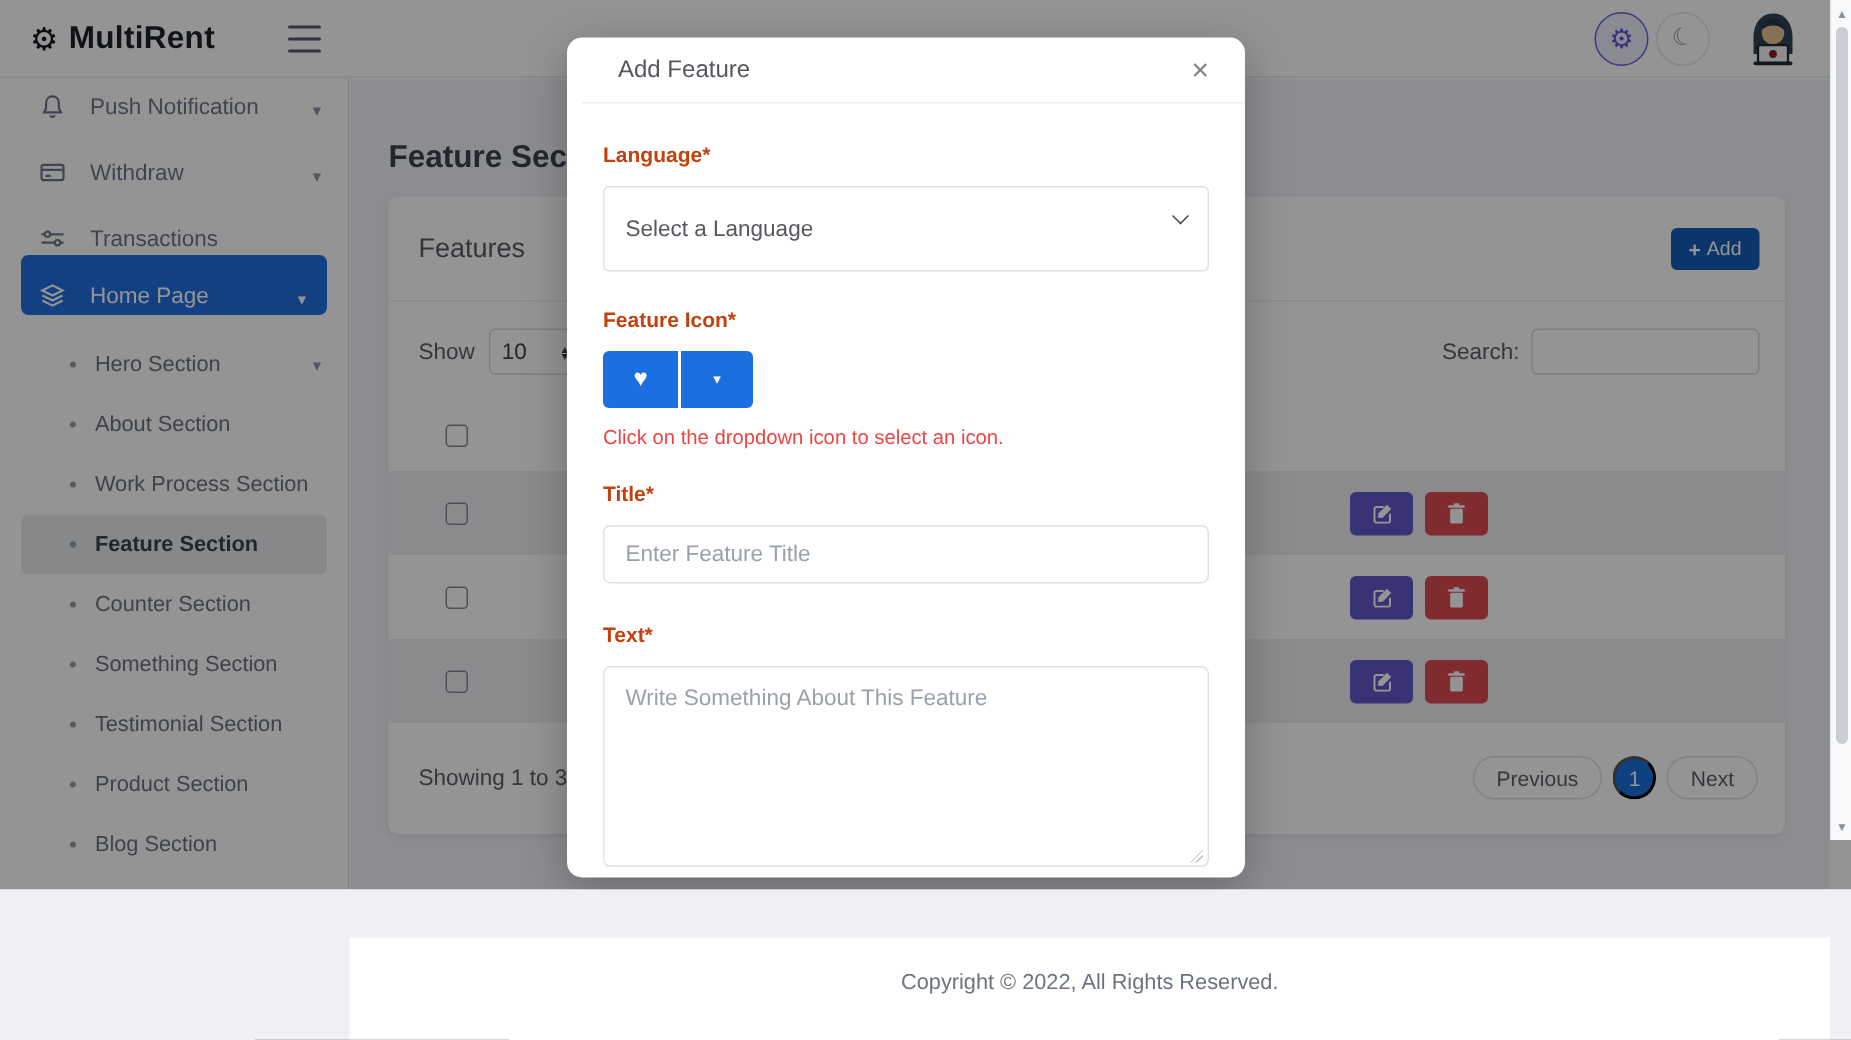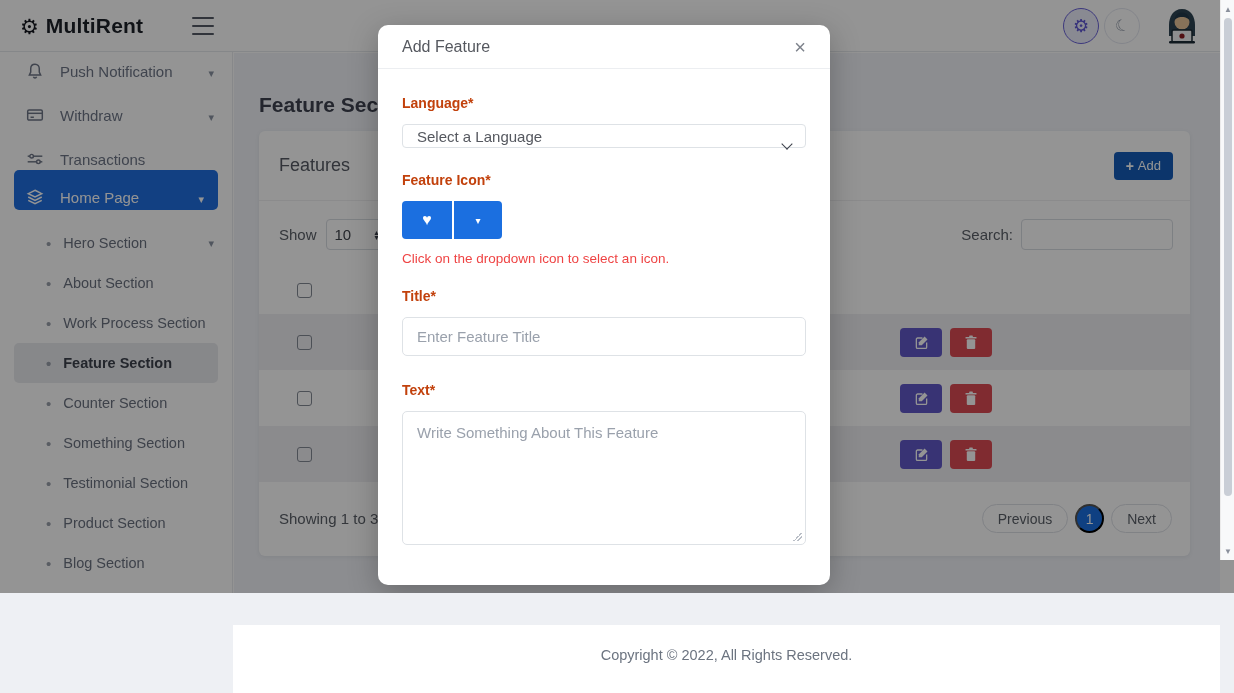--- a/index.html
+++ b/index.html
@@ -69,26 +69,26 @@
 
   
   .overlay { position:absolute; inset:0; background:rgba(0,0,0,.42); z-index:5; }
   .scrollbar { position:absolute; right:0; top:0; width:14px; height:560px; background:#f8f9fa; border-left:1px solid #ebebeb; z-index:7; }
   .sb-up, .sb-down { position:absolute; left:0; width:14px; height:14px; display:flex; align-items:center; justify-content:center; font-size:8px; color:#8a909c; cursor:pointer; }
   .sb-up { top:2px; } .sb-down { bottom:2px; }
   .sb-thumb { position:absolute; left:3px; top:18px; width:8px; height:478px; background:#c9ced6; border-radius:4px; cursor:pointer; }
 
   
   .modal { position:absolute; left:378px; top:25px; width:452px; height:560px; background:#fff; border-radius:10px; z-index:6; box-shadow:0 8px 30px rgba(0,0,0,.25); }
-  .modal-head { height:44px; display:flex; align-items:center; padding:0 24px; border-bottom:1px solid #eceef1; }
+  .modal-head { height:44px; display:flex; align-items:center; padding:0 24px; border-bottom:1px solid #eceef1;margin-left:10px; }
   .modal-title { font-size:16px; color:#55585f; }
   .modal-close { margin-left:auto; background:none; border:none; font-size:20px; color:#7d828b; cursor:pointer; line-height:1; }
   .modal-body { padding:26px 24px 0 24px; }
   .f-label { display:block; font-size:14px; font-weight:bold; color:#c2410c; margin-bottom:13px; }
-  .select-box { height:24px; border:1px solid #dee2e6; border-radius:4px; display:flex; align-items:center; padding:0 14px; font-size:15px; color:#55585f; cursor:pointer; position:relative; margin-bottom:24px; }
+  .select-box { height:57px; border:1px solid #dee2e6; border-radius:4px; display:flex; align-items:center; padding:0 14px; font-size:15px; color:#55585f; cursor:pointer; position:relative; margin-bottom:24px; }
   .chev { position:absolute; right:14px; top:15px; width:8px; height:8px; border-right:1.8px solid #3c414a; border-bottom:1.8px solid #3c414a; transform:rotate(45deg); }
   .icon-btn-group { display:flex; gap:2px; margin-bottom:12px; }
   .btn-icon-main { width:50px; height:38px; background:#1b6fe0; border:none; border-radius:4px 0 0 4px; color:#fff; font-size:16px; cursor:pointer; }
   .btn-icon-caret { width:48px; height:38px; background:#1b6fe0; border:none; border-radius:0 4px 4px 0; color:#fff; font-size:10px; cursor:pointer; }
   .hint { font-size:13.5px; color:#ef4444; margin-bottom:22px; }
   .text-input { width:100%; height:39px; border:1px solid #dee2e6; border-radius:5px; padding:0 14px; font-size:15px; color:#000000; margin-bottom:26px; }
   .text-input::placeholder, .text-area::placeholder { color:#9aa1ac; }
   .ta-wrap { position:relative; }
   .text-area { width:100%; height:134px; border:1px solid #dee2e6; border-radius:5px; padding:12px 14px; font-size:15px; color:#41454d; resize:none; font-family:"Liberation Sans", sans-serif; }
   .grip { position:absolute; right:4px; bottom:8px; width:9px; height:9px; background:

